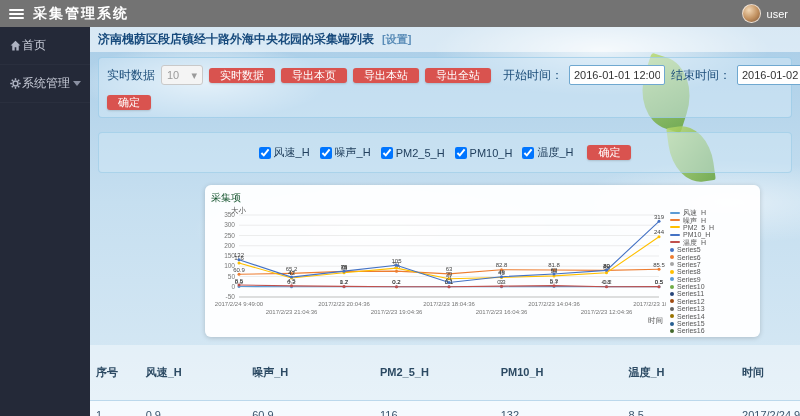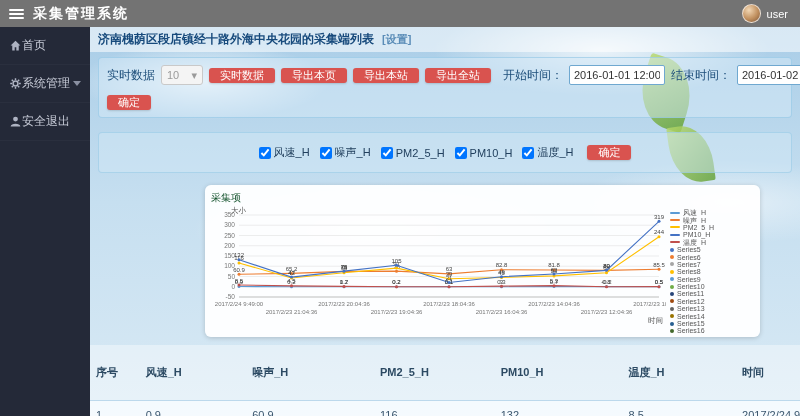--- a/index.html
+++ b/index.html
@@ -98,27 +98,20 @@
     </div>
     <div class="side-item">
       <svg class="s-icon" viewBox="0 0 16 16">
           <g stroke="currentColor" stroke-width="1.8" fill="none">
             <circle cx="8" cy="8" r="3"></circle>
             <path d="M8 1.5v2.2M8 12.3v2.2M1.5 8h2.2M12.3 8h2.2M3.4 3.4l1.6 1.6M11 11l1.6 1.6M12.6 3.4L11 5M5 11l-1.6 1.6"></path>
           </g>
         </svg>
       <span>系统管理</span>
       <span class="caret"></span>
-    </div>
-    <div class="side-item">
-      <svg class="s-icon" viewBox="0 0 16 16">
-          <circle cx="8" cy="5" r="3" fill="currentColor"></circle>
-          <path d="M2 14c0-4.5 12-4.5 12 0Z" fill="currentColor"></path>
-        </svg>
-      <span>安全退出</span>
     </div>
   </aside>
 
   <main class="main">
     <div class="leaf leaf1"></div>
     <div class="leaf leaf2"></div>
 
     <div class="title-bar">
       <span>济南槐荫区段店镇经十路外海中央花园的采集端列表</span>
       <a class="settings-link">[设置]</a>

